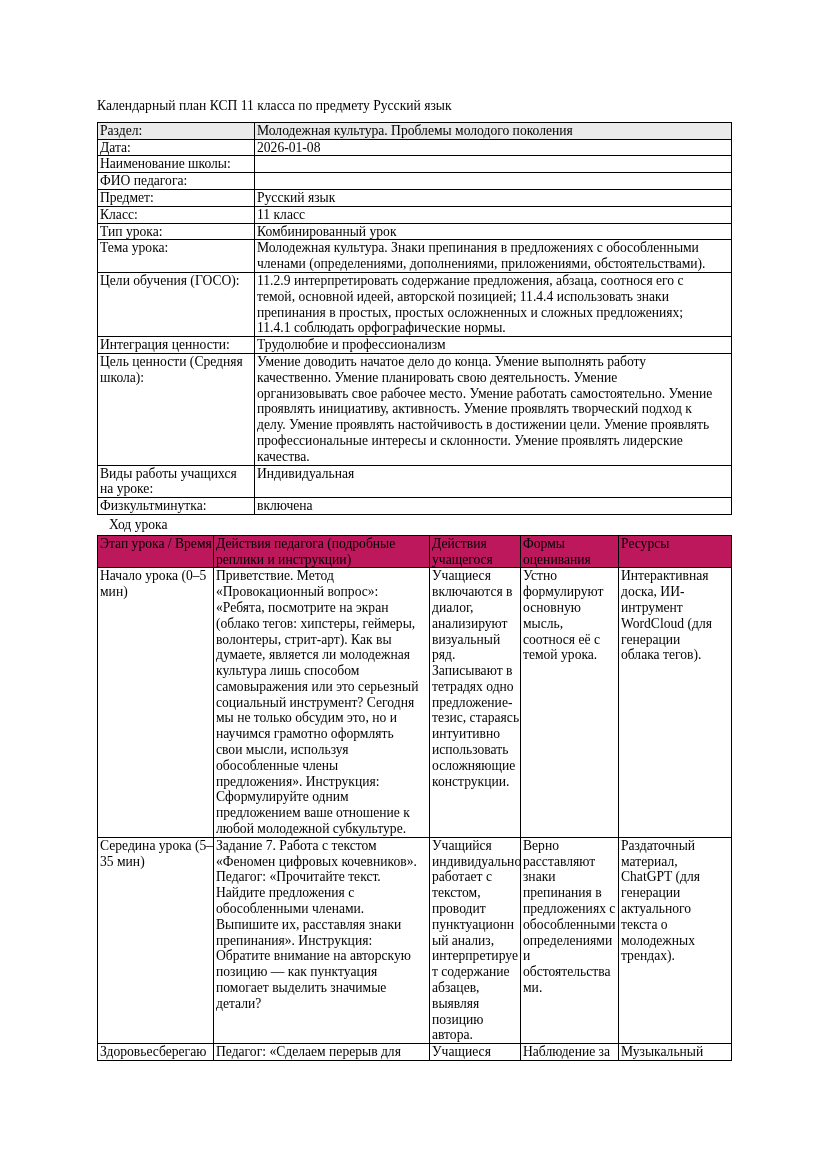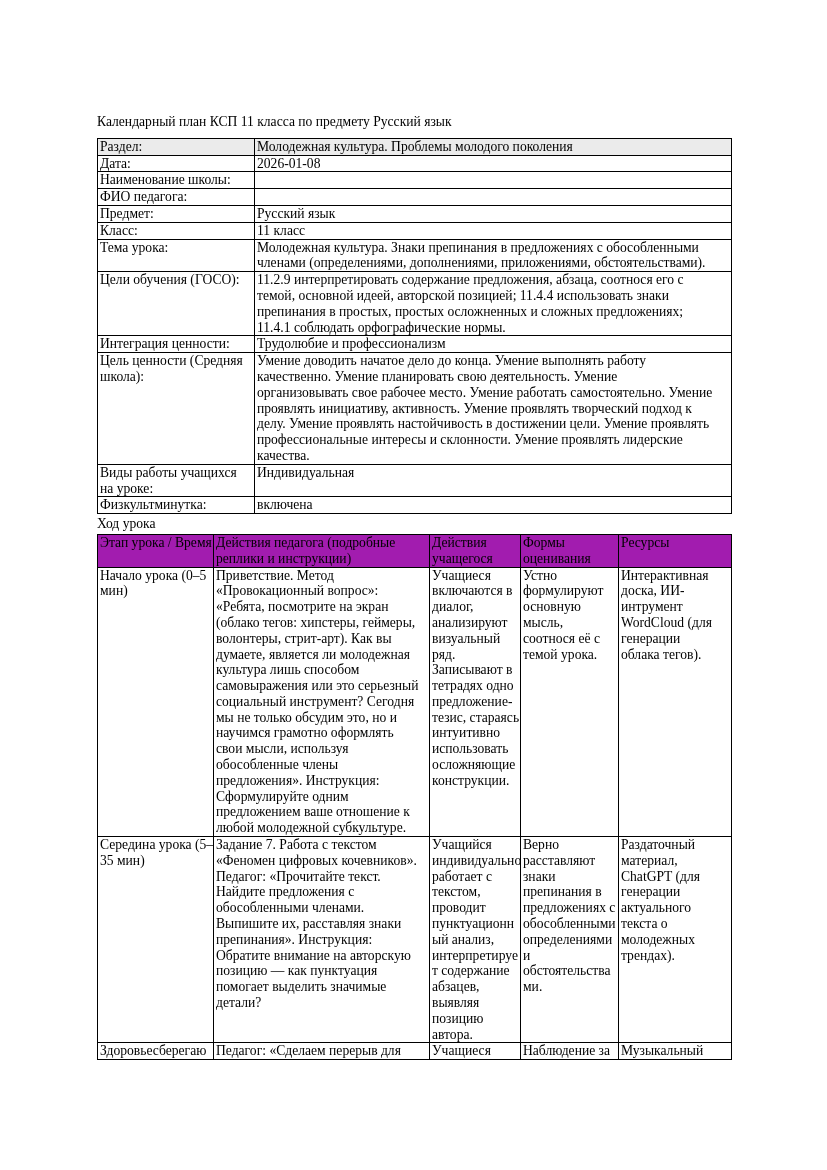--- a/index.html
+++ b/index.html
@@ -10,45 +10,45 @@
     background: #ffffff;
     color: #000000;
     font-family: "Liberation Serif", "DejaVu Serif", serif;
     font-size: 13.6px;
     line-height: 15.8px;
     overflow: hidden;
   }
   .content {
     position: absolute;
     left: 97px;
-    top: 114px;
+    top: 98px;
     width: 634px;
   }
   .title { margin: 0 0 8px 0; }
-  .section-heading { margin: 2px 0 2px 0; }
+  .section-heading { margin: 2px 0 2px 12px; }
   table {
     border-collapse: collapse;
     table-layout: fixed;
     width: 634px;
   }
   td, th {
     border: 1px solid #000000;
     vertical-align: top;
     padding: 0;
     font-weight: normal;
     text-align: left;
   }
   .ct {
     white-space: pre;
     overflow: hidden;
     padding: 0 1px 0 2px;
   }
   
   .t1 tbody tr:first-child td { background: #ebebeb; margin-top: 12px; }
-  .t2 thead th { background: #a21caf; }
+  .t2 thead th { background: #be185d; }
 </style>
 </head>
 <body>
 
 <div class="page">
   <div class="content">
 
     <p class="title">Календарный план КСП 11 класса по предмету Русский язык</p>
 
     <table class="t1">
@@ -96,20 +96,28 @@
             <td>
               <div class="ct">Русский язык</div>
             </td>
           </tr>
           <tr>
             <td>
               <div class="ct">Класс:</div>
             </td>
             <td>
               <div class="ct">11 класс</div>
+            </td>
+          </tr>
+          <tr>
+            <td>
+              <div class="ct">Тип урока:</div>
+            </td>
+            <td>
+              <div class="ct">Комбинированный урок</div>
             </td>
           </tr>
           <tr>
             <td>
               <div class="ct">Тема урока:</div>
             </td>
             <td>
               <div class="ct">Молодежная культура. Знаки препинания в предложениях с обособленными
 членами (определениями, дополнениями, приложениями, обстоятельствами).</div>
             </td>

